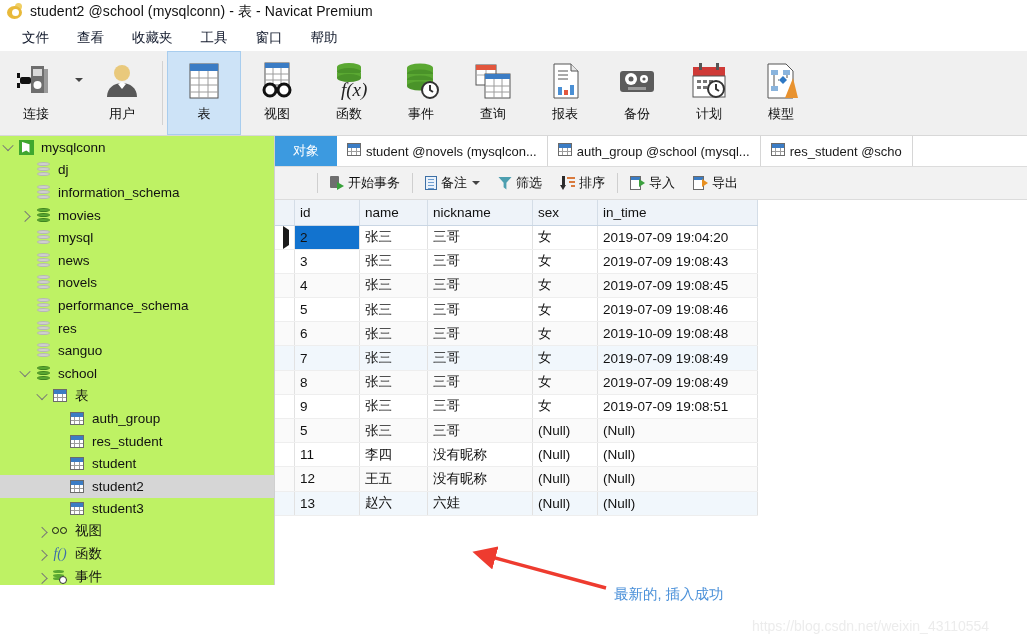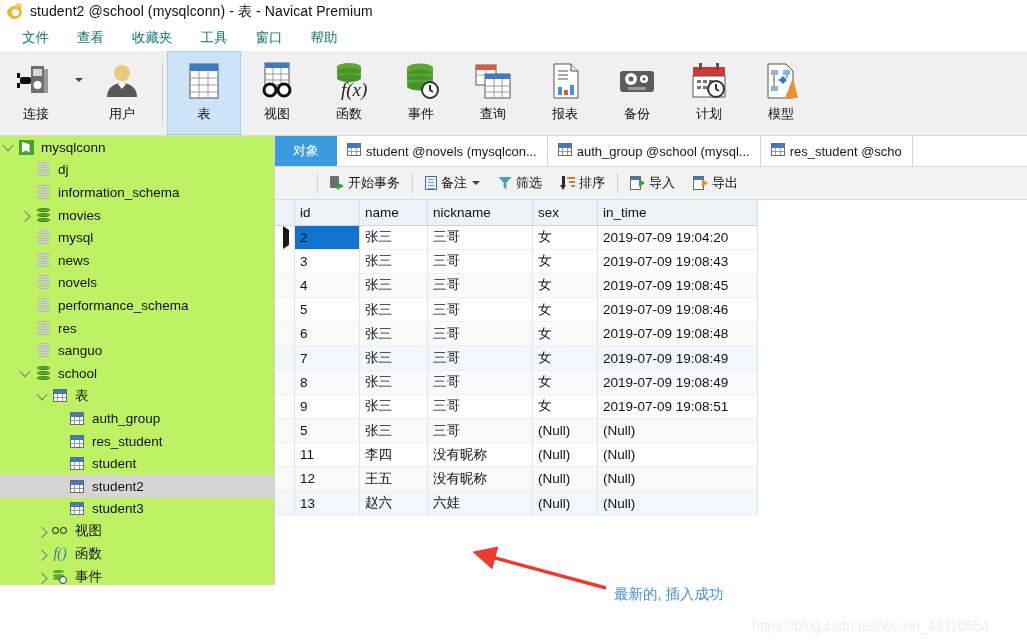--- a/index.html
+++ b/index.html
@@ -33,21 +33,21 @@
   .title-text {
     font-size: 14px; color: #111; white-space: nowrap; letter-spacing: 0.1px;
   }
 
   
   .menubar {
     height: 27px; display: flex; align-items: center;
     background: #ffffff; padding-left: 8px; gap: 0px;
   }
   .menu-item {
-    font-size: 13.5px; color: #0f766e; padding: 3px 14px; cursor: default;
+    font-size: 13.5px; color: #0f172a; padding: 3px 14px; cursor: default;
     white-space: nowrap;
   }
 
   
   .ribbon {
     height: 84px; background: #f0f0f0; display: flex; align-items: stretch;
     border-bottom: 1px solid #d8d8d8; position: relative;
   }
   .rb-sep { width: 1px; background: #d2d2d2; margin: 10px 4px 10px 4px; flex: 0 0 auto; }
   .rb-btn {
@@ -783,21 +783,21 @@
                 <td style="width: 105px;">三哥</td>
                 <td style="width: 65px;">女</td>
                 <td style="width: 160px;">2019-07-09 19:08:46</td>
               </tr>
               <tr class="alt">
                 <td class="marker"></td>
                 <td class="numcell" style="width: 65px;">6</td>
                 <td style="width: 68px;">张三</td>
                 <td style="width: 105px;">三哥</td>
                 <td style="width: 65px;">女</td>
-                <td style="width: 160px;">2019-07-09 19:08:48</td>
+                <td style="width: 160px;">2019-10-09 19:08:48</td>
               </tr>
               <tr class="band">
                 <td class="marker"></td>
                 <td class="numcell" style="width: 65px;">7</td>
                 <td style="width: 68px;">张三</td>
                 <td style="width: 105px;">三哥</td>
                 <td style="width: 65px;">女</td>
                 <td style="width: 160px;">2019-07-09 19:08:49</td>
               </tr>
               <tr class="alt">

